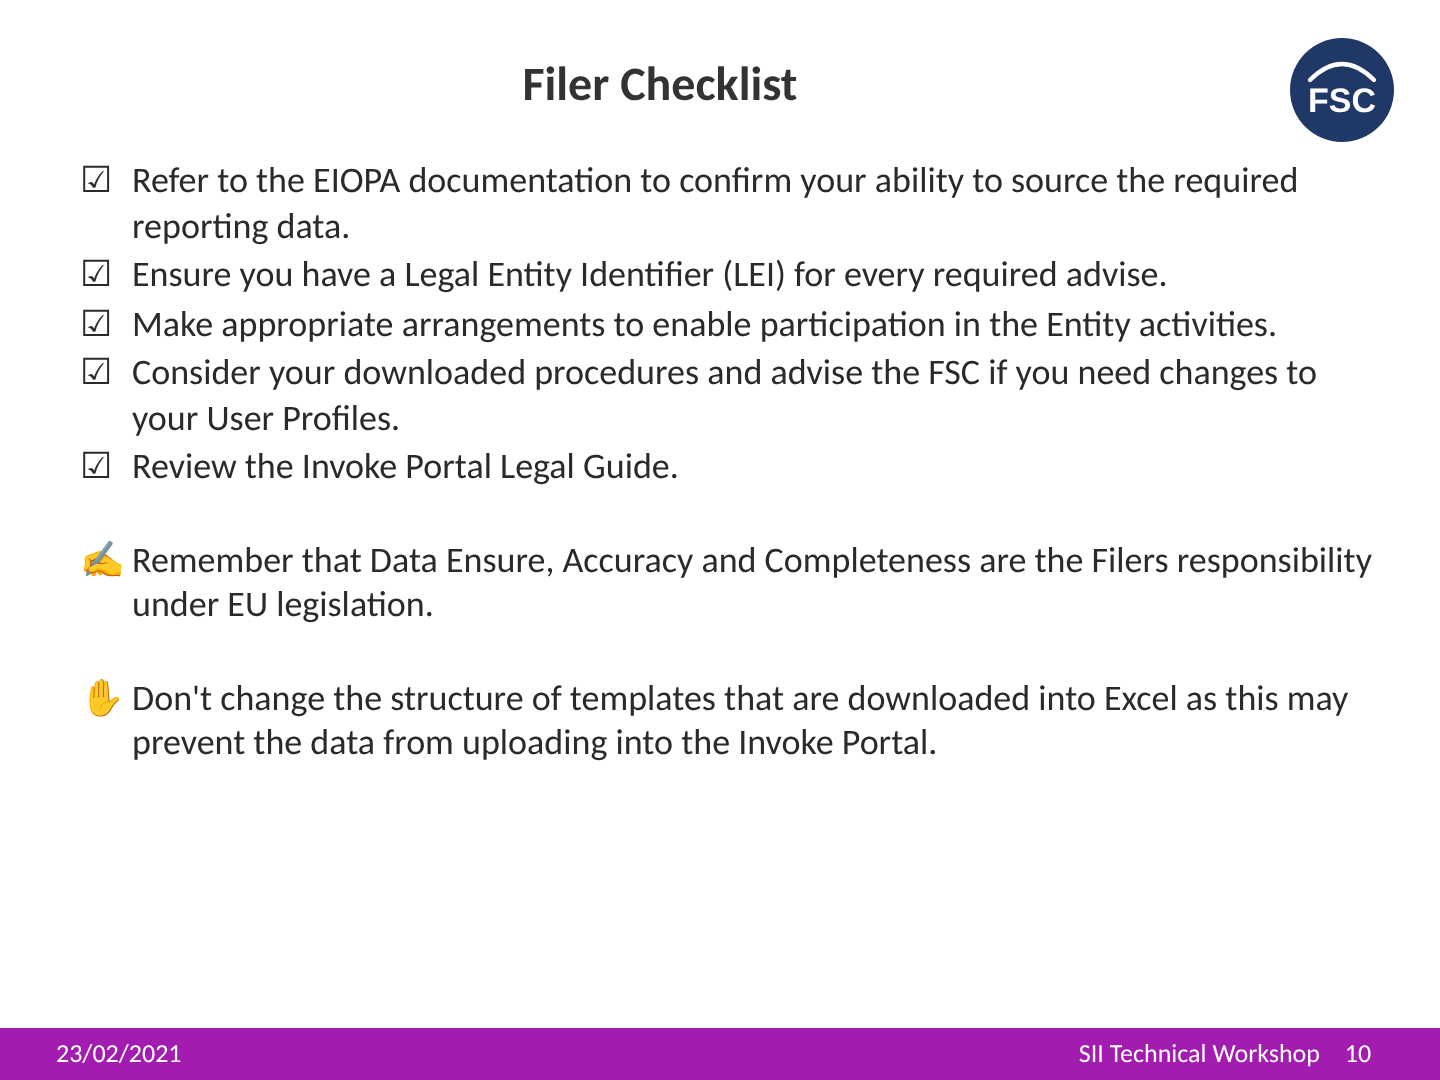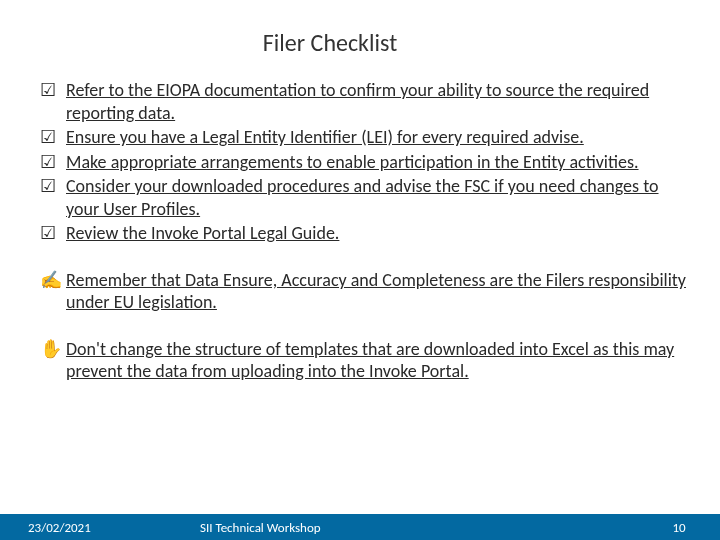--- a/index.html
+++ b/index.html
@@ -14,21 +14,21 @@
   }
   .slide {
     width: 100%;
     height: 100%;
     position: relative;
     padding: 28px 30px 0 30px;
   }
   .title {
     text-align: center;
     font-size: 24px;
-    font-weight: 400;
+    font-weight: 700;
     color: #333;
     margin-bottom: 22px;
     padding-right: 60px;
   }
   .logo {
     position: absolute;
     top: 18px;
     right: 22px;
     width: 54px;
     height: 54px;
@@ -48,53 +48,59 @@
     margin-bottom: 2px;
   }
   .list li .bullet {
     flex: 0 0 26px;
     font-size: 18px;
     line-height: 1.25;
     text-align: left;
   }
   .list li .txt {
     flex: 1;
-    text-decoration: underline;
   }
   .footer {
     position: absolute;
     left: 0;
     bottom: 0;
     width: 100%;
     height: 26px;
-    background: #0369a1;
+    background: #a21caf;
     display: flex;
     align-items: center;
     color: #fff;
     font-size: 13px;
   }
   .footer .date {
     padding-left: 28px;
     flex: 0 0 200px;
   }
   .footer .center {
     flex: 1;
-    text-align: left;
+    text-align: right;
   }
   .footer .page {
     flex: 0 0 60px;
     text-align: center;
     padding-right: 22px;
   }
 </style>
 </head>
 <body>
 
 <div class="slide">
 
+  <div class="logo">
+    <svg viewBox="0 0 54 54">
+      <circle cx="27" cy="27" r="26" fill="#203865"></circle>
+      <path d="M11 22 Q27 6 43 22" stroke="#fff" stroke-width="2.2" fill="none" stroke-linecap="round"></path>
+      <text x="27" y="38" text-anchor="middle" fill="#fff" font-family="Arial" font-size="17" font-weight="600">FSC</text>
+    </svg>
+  </div>
 
   <h1 class="title">Filer Checklist</h1>
 
   <div class="section">
     <ul class="list">
       <li>
         <span class="bullet">☑</span>
         <span class="txt">Refer to the EIOPA documentation to confirm your ability to source the required reporting data.</span>
       </li>
       <li>

